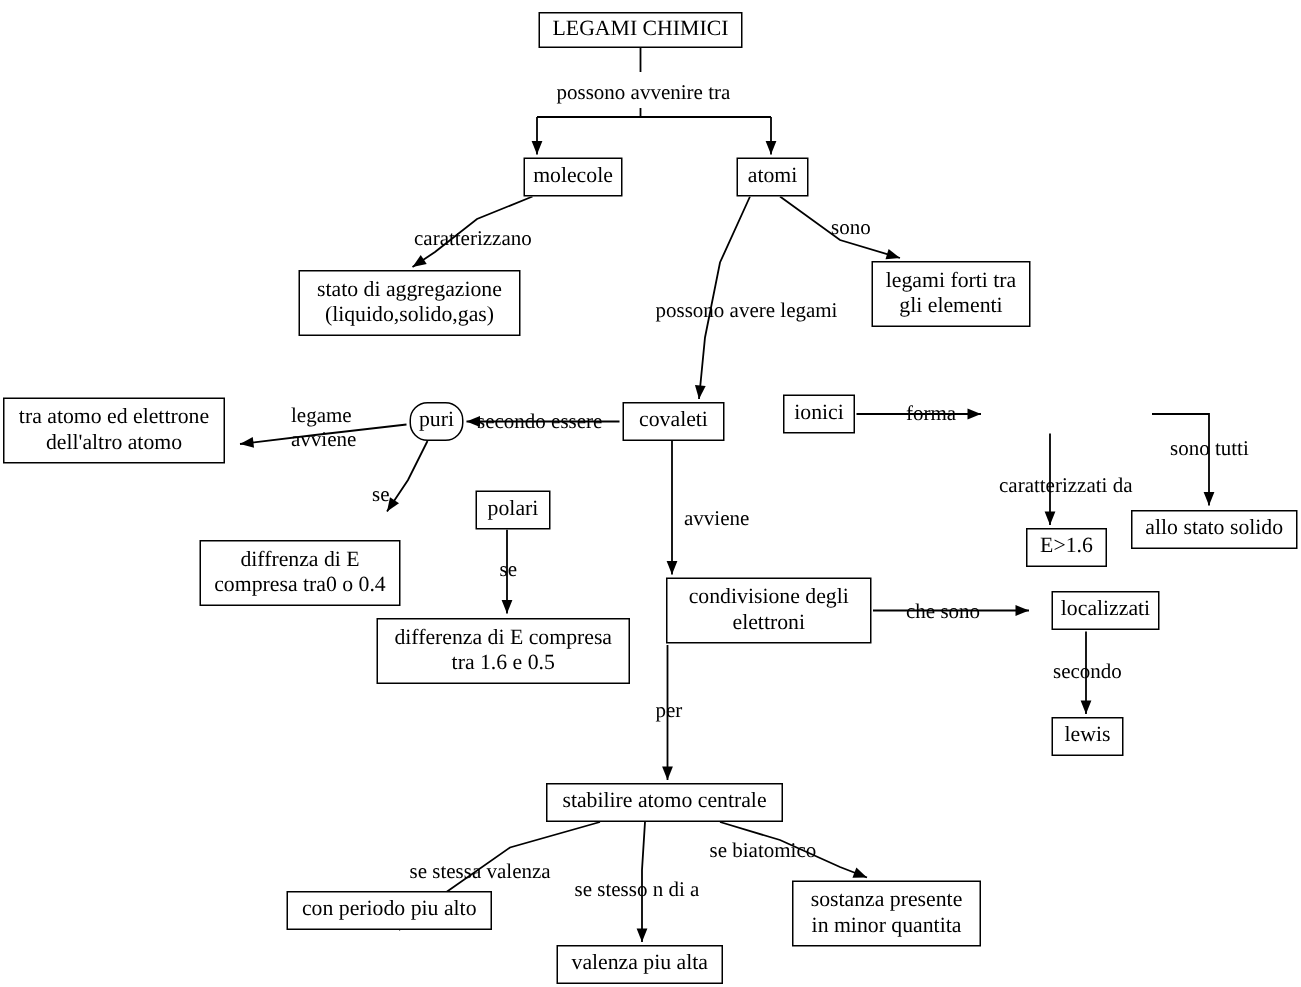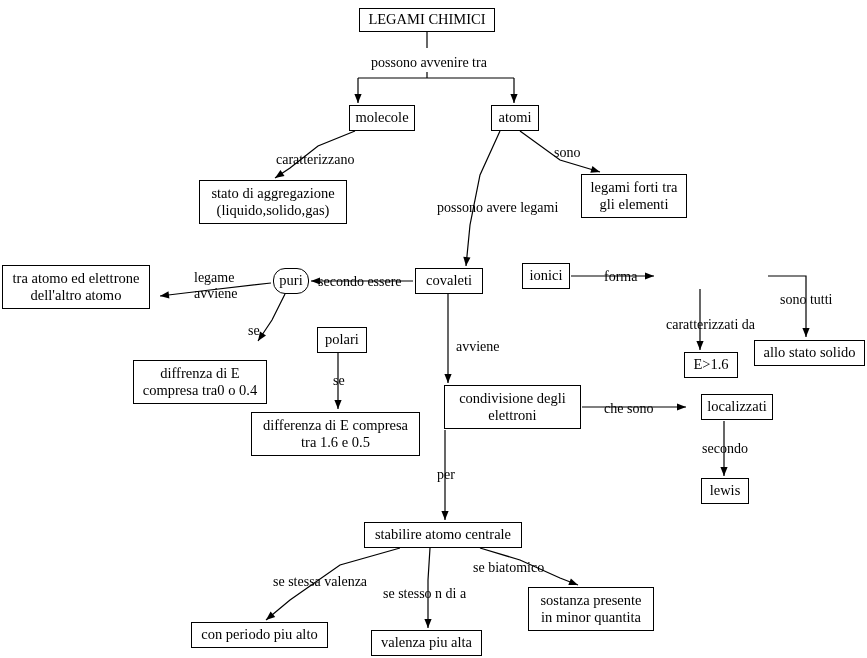--- a/index.html
+++ b/index.html
@@ -114,21 +114,21 @@
     <div class="node" style="left: 754px; top: 340px; width: 111px; height: 26px;">allo stato solido</div>
     <div class="node" style="left: 444px; top: 385px; width: 137px; height: 44px;">condivisione degli
 elettroni</div>
     <div class="node" style="left: 689px; top: 394px; width: 72px; height: 26px; margin-left: 12px;">localizzati</div>
     <div class="node" style="left: 251px; top: 412px; width: 169px; height: 44px;">differenza di E compresa
 tra 1.6 e 0.5</div>
     <div class="node" style="left: 701px; top: 478px; width: 48px; height: 26px;">lewis</div>
     <div class="node" style="left: 364px; top: 522px; width: 158px; height: 26px;">stabilire atomo centrale</div>
     <div class="node" style="left: 528px; top: 587px; width: 126px; height: 44px;">sostanza presente
 in minor quantita</div>
-    <div class="node" style="left: 191px; top: 622px; width: 137px; height: 26px;">con periodo piu alto</div>
+    <div class="node" style="left: 191px; top: 594px; width: 137px; height: 26px;">con periodo piu alto</div>
     <div class="node" style="left: 371px; top: 630px; width: 111px; height: 26px;">valenza piu alta</div>
     <div class="label" style="left: 371px; top: 55px; width: 130px;">possono avvenire tra</div>
     <div class="label" style="left: 554px; top: 145px; width: 40px;">sono</div>
     <div class="label" style="left: 276px; top: 152px; width: 90px;">caratterizzano</div>
     <div class="label" style="left: 437px; top: 200px; width: 140px;">possono avere legami</div>
     <div class="label" style="left: 194px; top: 270px; width: 60px;">legame
 avviene</div>
     <div class="label" style="left: 318px; top: 274px; width: 100px;">secondo essere</div>
     <div class="label" style="left: 604px; top: 269px; width: 44px;">forma</div>
     <div class="label" style="left: 780px; top: 292px; width: 62px;">sono tutti</div>

